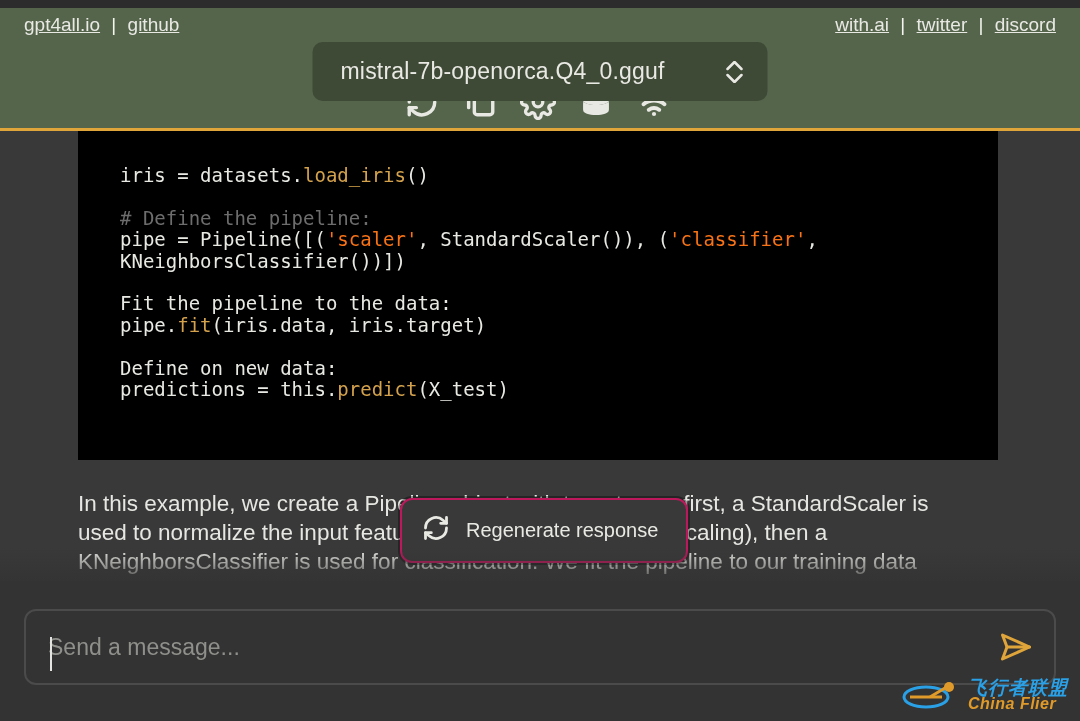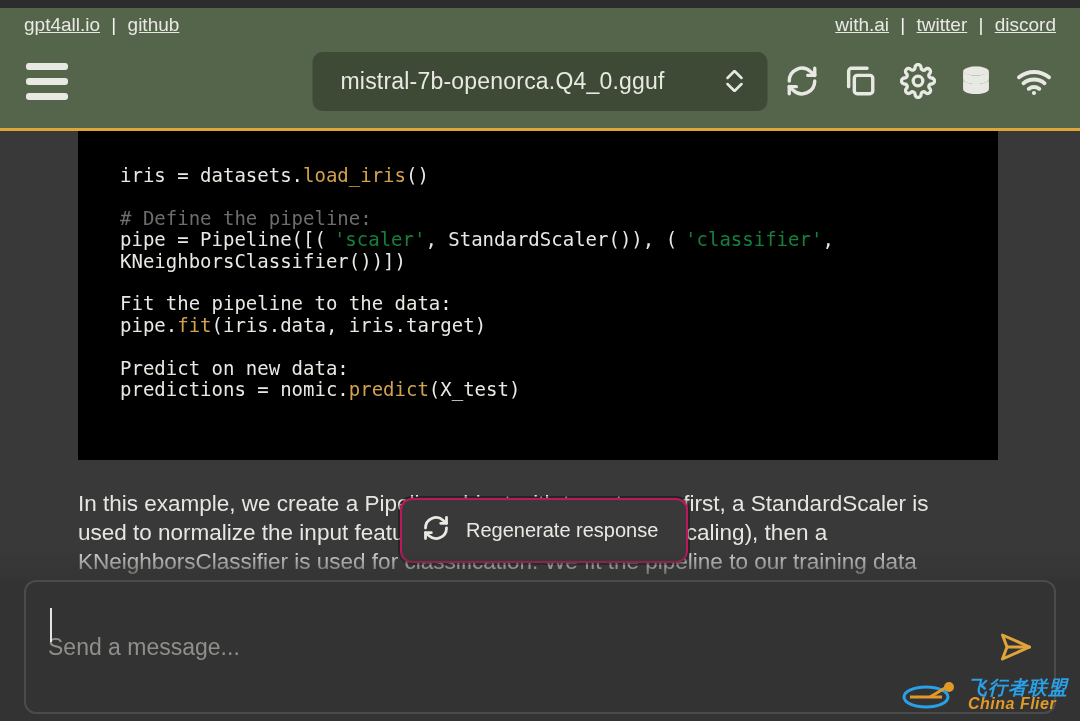--- a/index.html
+++ b/index.html
@@ -13,21 +13,21 @@
     border-top: 8px solid #2c2c2c;
     padding: 0 24px;
   }
   .link-bar { display:flex; justify-content:space-between; padding-top:6px; font-size:19px; color:#f4f5ef; }
   .link-bar a { color:#e9e9e4; text-decoration:underline; cursor:pointer; }
   .link-bar .sep { margin:0 6px; text-decoration:none; }
   .link-group { white-space:nowrap; }
 
   .header-main {
     display:flex; align-items:center; justify-content:space-between;
-    margin-top:6px; height:78px;
+    margin-top:6px; height:78px;flex-direction:column;
   }
   .menu-btn { cursor:pointer; display:flex; flex-direction:column; justify-content:center; gap:8px; width:46px; height:46px; padding:2px 2px; }
   .menu-btn span { display:block; height:7px; width:42px; background:#e9e9e4; border-radius:3px; }
 
   .model-select {
     position:absolute; left:50%; transform:translateX(-50%);
     background:#3e4a36; border-radius:10px;
     padding:16px 24px 16px 28px; display:flex; align-items:center; gap:24px;
     min-width:455px; justify-content:space-between;
   }
@@ -49,21 +49,21 @@
   }
   .code-block {
     background:#000; color:#e9e9e4;
     font-family: "Menlo","Consolas","DejaVu Sans Mono",monospace;
     font-size:19px; line-height:21.4px;
     padding: 34px 24px 60px 42px;
     width: 920px;
     white-space: pre; overflow:hidden;
   }
   .tok-fn { color:#d4a24c; }
-  .tok-str { color:#15803d;margin-left:8px; }
+  .tok-str { color:#f97316; }
   .tok-cmt { color:#6d6d6d; }
 
   .explain {
     width: 880px;
     font-size:22.5px; line-height:1.28; color:#e6e7e2;
     padding-top:30px;
   }
 
   
   .regen {
@@ -80,21 +80,21 @@
     position:absolute; left:0; right:0; top:548px; height:40px;
     background: linear-gradient(to bottom, rgba(51,51,51,0) 0%, #333333 100%);
     pointer-events:none;
   }
   .input-wrap {
     position:absolute; left:0; right:0; bottom:0; height:140px;
     background:#333333; padding:10px 24px 18px 24px;
     display:flex; align-items:center;
   }
   .input-box {
-    flex:1; height:134px; border:2px solid #4b4b4b; border-radius:12px;
+    flex:1; height:76px; border:2px solid #4b4b4b; border-radius:12px;
     background:#333333; display:flex; align-items:center;
     padding:0 22px; position:relative;
   }
   .input-box input {
     flex:1; background:transparent; border:none; outline:none;
     color:#b9b9b5; font-size:23px; font-family:inherit;
   }
   .input-box input::placeholder { color:#8f8f8b; }
   .caret {
     position:absolute; left:24px; top:26px; width:2px; height:34px;
@@ -195,22 +195,22 @@
 <div class="content">
   <div class="code-block"><span>iris = datasets.</span><span class="tok-fn">load_iris</span><span>()</span>
 <span></span>
 <span class="tok-cmt"># Define the pipeline:</span>
 <span>pipe = Pipeline([(</span><span class="tok-str">'scaler'</span><span>, StandardScaler()), (</span><span class="tok-str">'classifier'</span><span>,</span>
 <span>KNeighborsClassifier())])</span>
 <span></span>
 <span>Fit the pipeline to the data:</span>
 <span>pipe.</span><span class="tok-fn">fit</span><span>(iris.data, iris.target)</span>
 <span></span>
-<span>Predict on new data:</span>
-<span>predictions = nomic.</span><span class="tok-fn">predict</span><span>(X_test)</span></div>
+<span>Define on new data:</span>
+<span>predictions = this.</span><span class="tok-fn">predict</span><span>(X_test)</span></div>
 
   <div class="explain">In this example, we create a Pipeline object with two stages: first, a StandardScaler is used to normalize the input features (also known as feature scaling), then a KNeighborsClassifier is used for classification. We fit the pipeline to our training data and predict on new</div>
 </div>
 
 <div class="regen">
   <span>
     <svg width="28" height="28" viewBox="0 0 24 24" fill="none" stroke="#e9e9e4" stroke-width="2.4" stroke-linecap="round" stroke-linejoin="round">
         <path d="M3 12a9 9 0 0 1 15-6.7L21 8"></path>
         <polyline points="21 3 21 8 16 8"></polyline>
         <path d="M21 12a9 9 0 0 1-15 6.7L3 16"></path>

